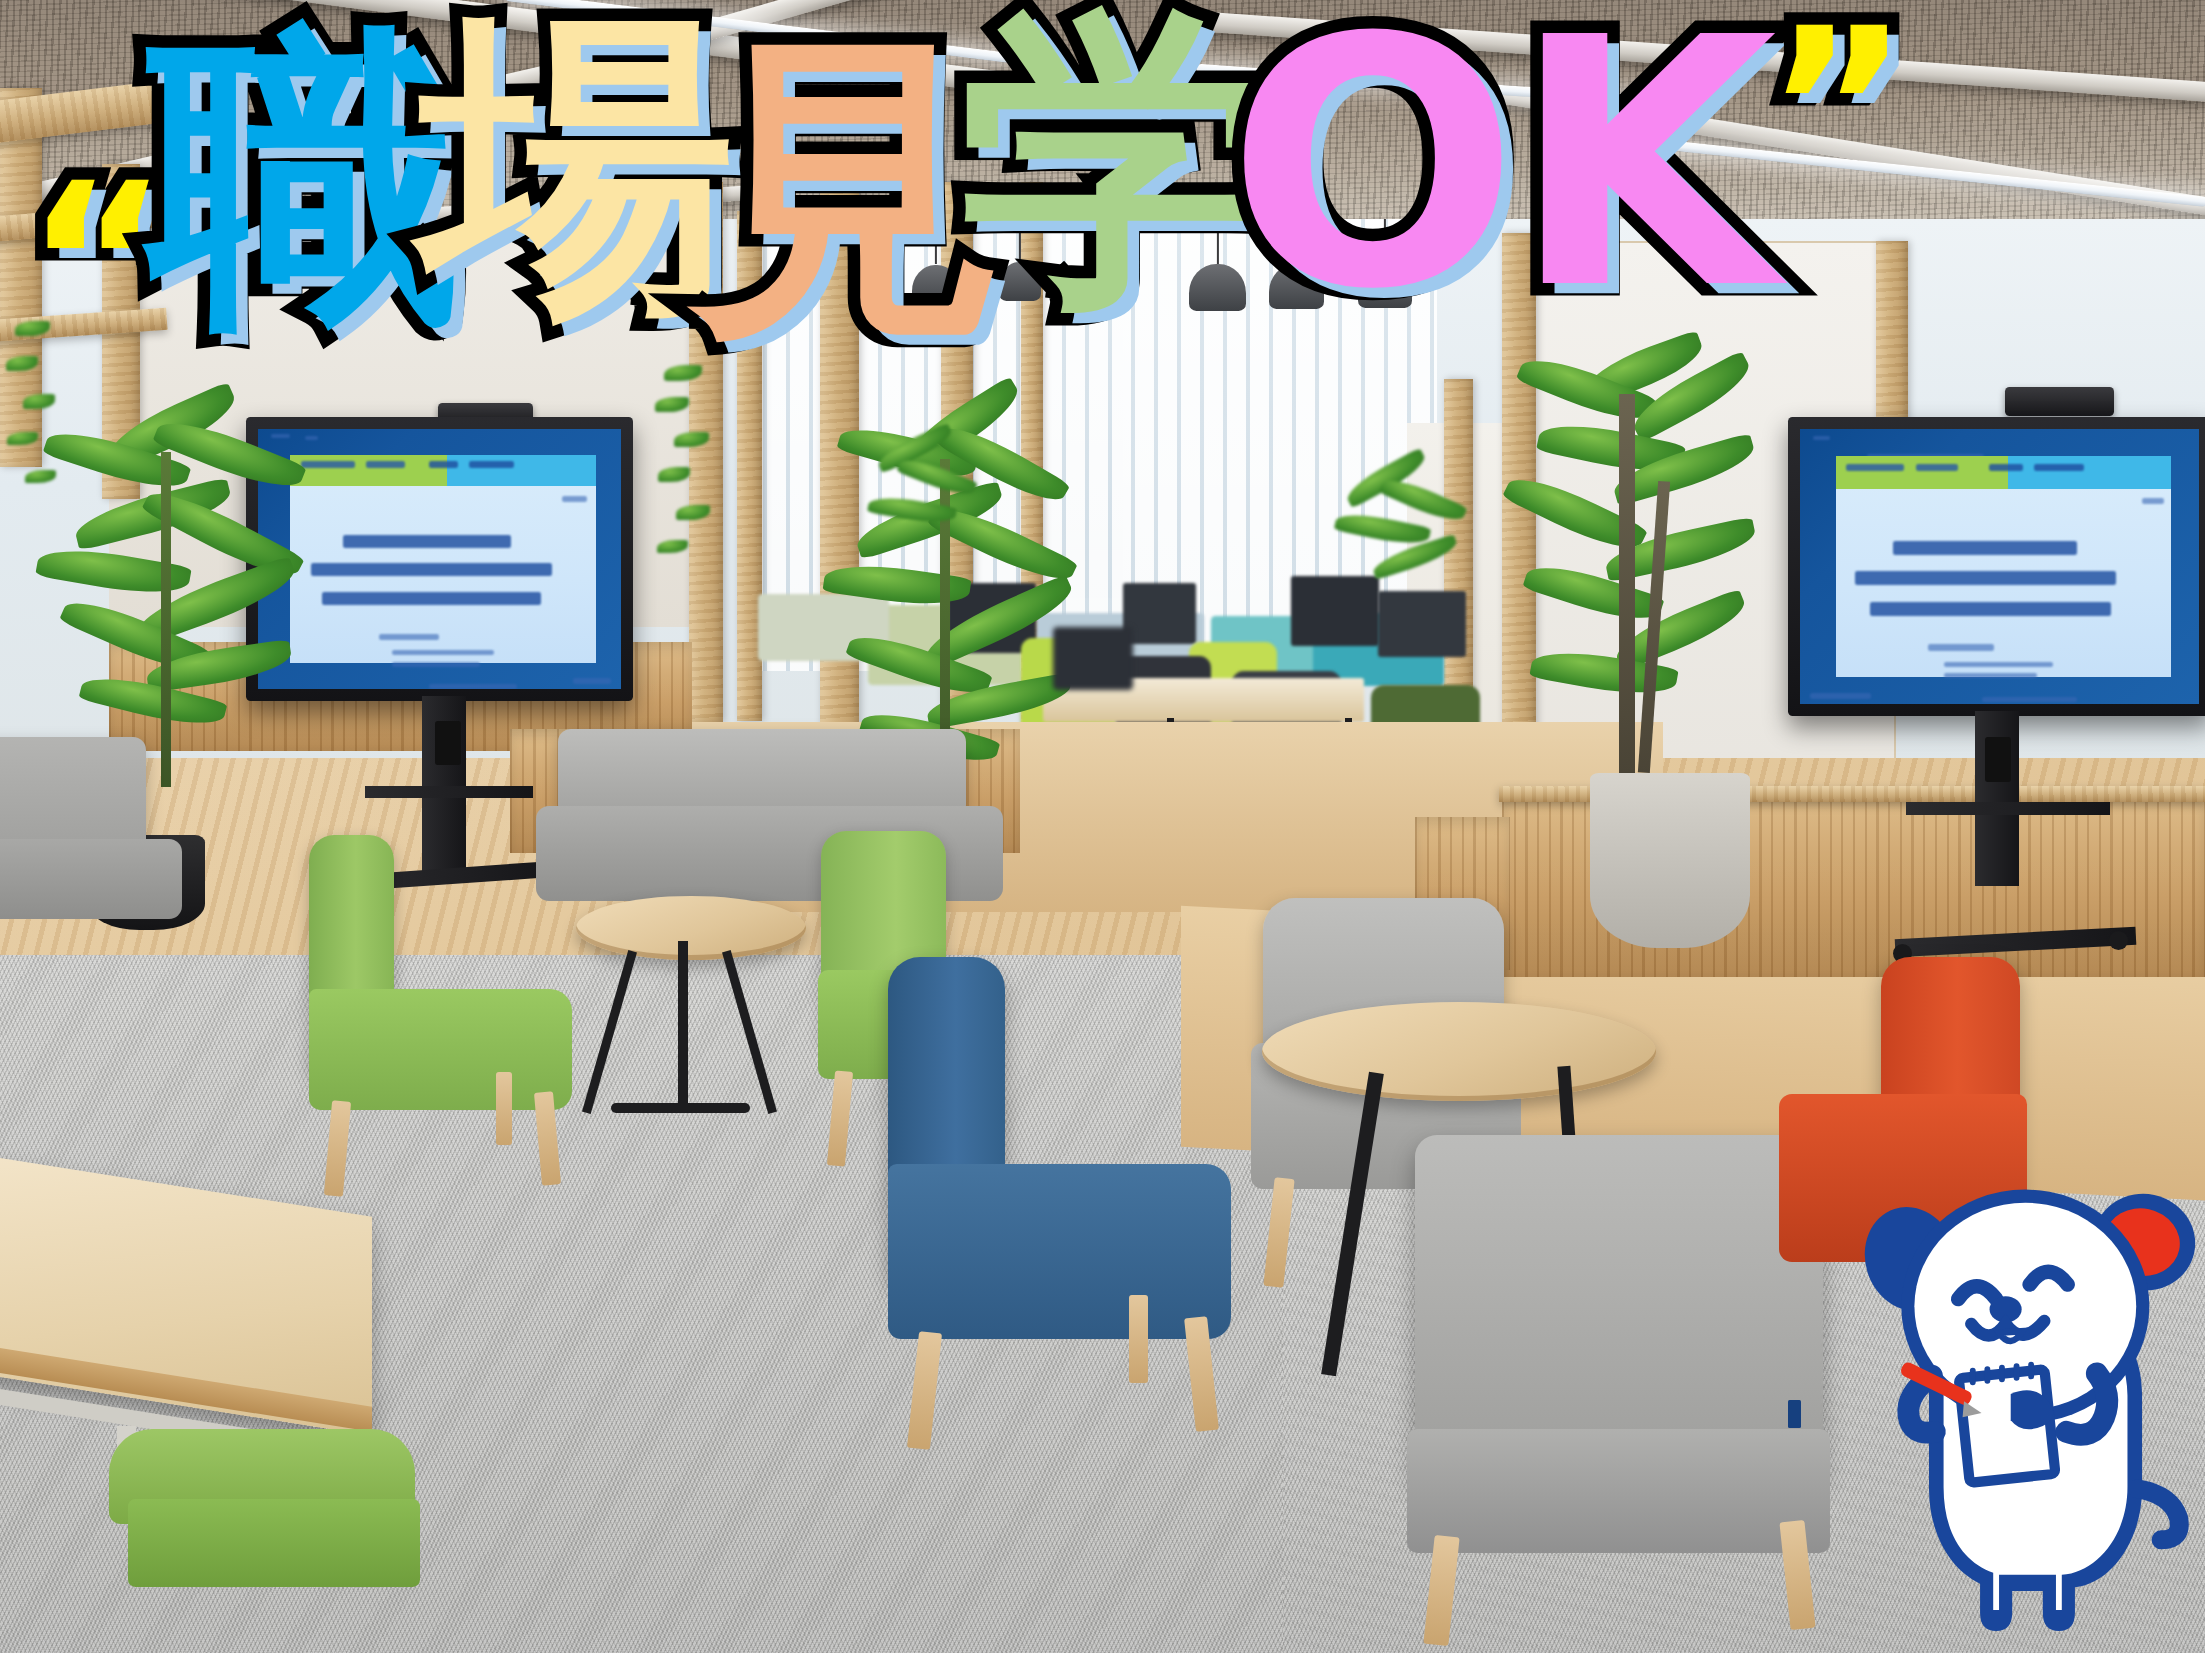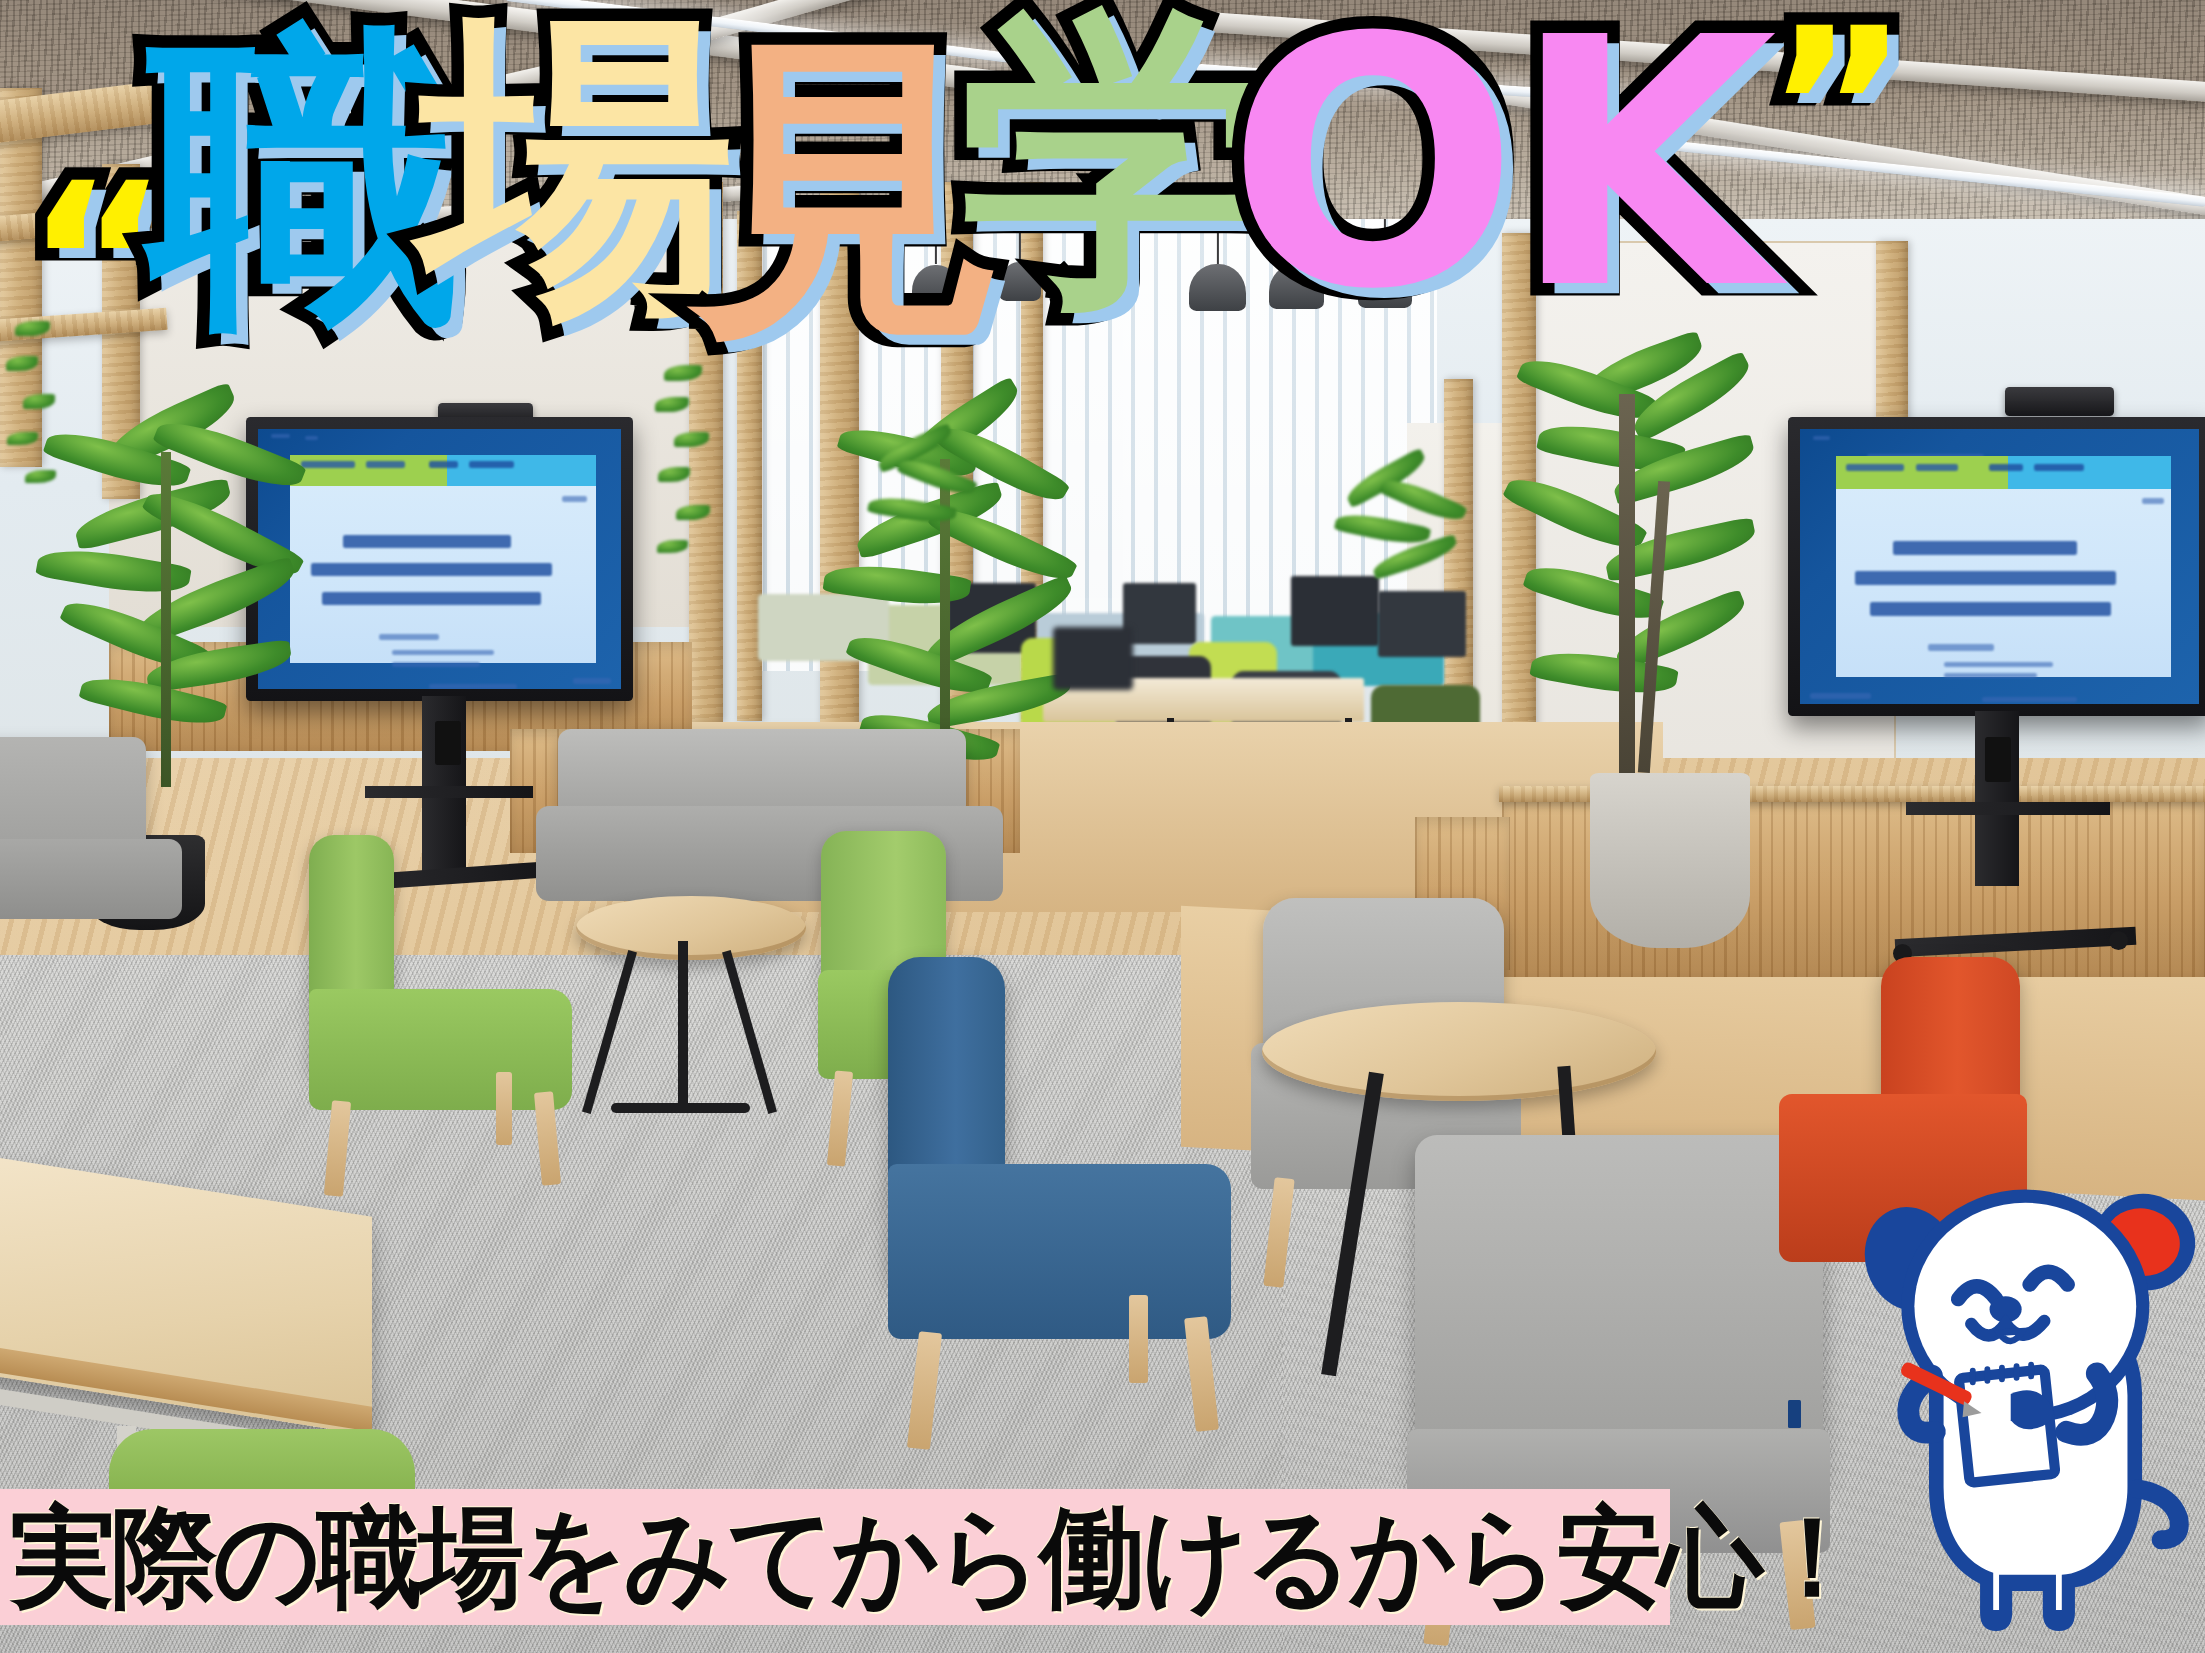--- a/index.html
+++ b/index.html
@@ -531,23 +531,20 @@
   <div class="headline">
     <span class="hl-char hl-quote" style="color:#fff000;margin-top:159px;">“</span>
     <span class="hl-char hl-kanji" style="color:#00a7ea;margin-top:26px;margin-left:-4.4px;">職</span>
     <span class="hl-char hl-kanji" style="color:#fce5a4;margin-top:13px;margin-left:-17.5px;">場</span>
     <span class="hl-char hl-kanji" style="color:#f3b183;margin-top:35px;margin-left:-19px;">見</span>
     <span class="hl-char hl-kanji" style="color:#a9d28b;margin-top:7.3px;margin-left:-19px;">学</span>
     <span class="hl-char hl-ok" style="color:#f888f2;margin-top:-2.9px;margin-left:-22px;">OK</span>
     <span class="hl-char hl-quote" style="color:#fff000;margin-top:4.4px;margin-left:-4.4px;">”</span>
   </div>
 
-  <div class="banner">
-    <span class="banner-text">実際の職場をみてから働けるから安心！</span>
-  </div>
 
   <div class="mascot">
     <svg viewBox="0 0 470 640" width="343" height="467" aria-hidden="true">
 
       <ellipse cx="75" cy="115" rx="62" ry="72" fill="#19469c" transform="rotate(-18 75 115)"></ellipse>
 
       <ellipse cx="395" cy="92" rx="70" ry="66" fill="#19469c" transform="rotate(12 395 92)"></ellipse>
       <ellipse cx="392" cy="92" rx="52" ry="46" fill="#e8321c" transform="rotate(12 392 92)"></ellipse>
 
       <path d="M225 165 C330 165 392 215 392 300 L392 430 C392 500 350 560 300 565 L300 600 Q300 625 278 625 Q256 625 256 600 L256 570 L214 570 L214 600 Q214 625 192 625 Q170 625 170 600 L170 560 C128 540 100 490 100 430 L100 300 C100 215 150 165 225 165 Z" fill="#19469c"></path>

